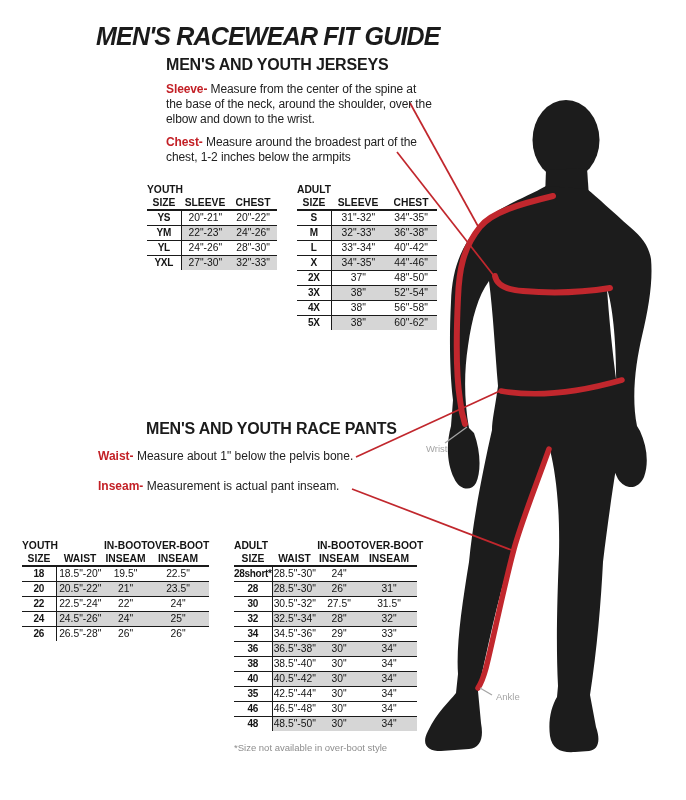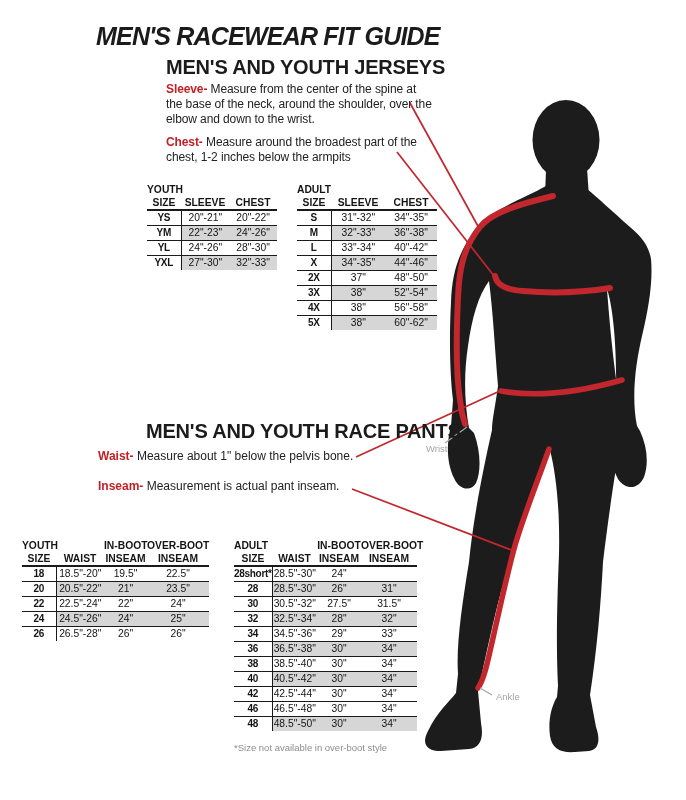--- a/index.html
+++ b/index.html
@@ -7,21 +7,21 @@
     width:686px; height:800px; position:relative; background:#fff;
     font-family:"Liberation Sans", sans-serif; color:#1a1a1a; overflow:hidden;
   }
   .abs { position:absolute; }
 
   
   .title {
     left:96px; top:22px; font-size:25px; font-weight:900; font-style:italic;
     letter-spacing:-0.8px; white-space:nowrap; color:#1b1b1b;
   }
-  .sect { font-size:20px; font-weight:bold; letter-spacing:-0.2px; white-space:nowrap; color:#1b1b1b; }
+  .sect { font-size:16px; font-weight:bold; letter-spacing:-0.2px; white-space:nowrap; color:#1b1b1b; }
   .para { font-size:12px; line-height:15px; letter-spacing:-0.1px; margin:0; color:#222; }
   .para .red, .oneline .red { color:var(--accent-red); font-weight:bold; }
   .oneline { font-size:12px; white-space:nowrap; margin:0; color:#222; }
   .footnote { font-size:9.5px; color:var(--note-gray); white-space:nowrap; }
 
   
   table.fit { position:absolute; border-collapse:collapse; table-layout:fixed; }
   .fit th, .fit td {
     padding:0; font-size:10.3px; line-height:12px; height:14px; text-align:center;
     white-space:nowrap; color:#141414;
@@ -347,21 +347,21 @@
         <td>30"</td>
         <td>34"</td>
       </tr>
       <tr>
         <td class="c0">40</td>
         <td class="shade">40.5"-42"</td>
         <td class="shade">30"</td>
         <td class="shade">34"</td>
       </tr>
       <tr>
-        <td class="c0">42</td>
+        <td class="c0">35</td>
         <td>42.5"-44"</td>
         <td>30"</td>
         <td>34"</td>
       </tr>
       <tr>
         <td class="c0">46</td>
         <td>46.5"-48"</td>
         <td>30"</td>
         <td>34"</td>
       </tr>

